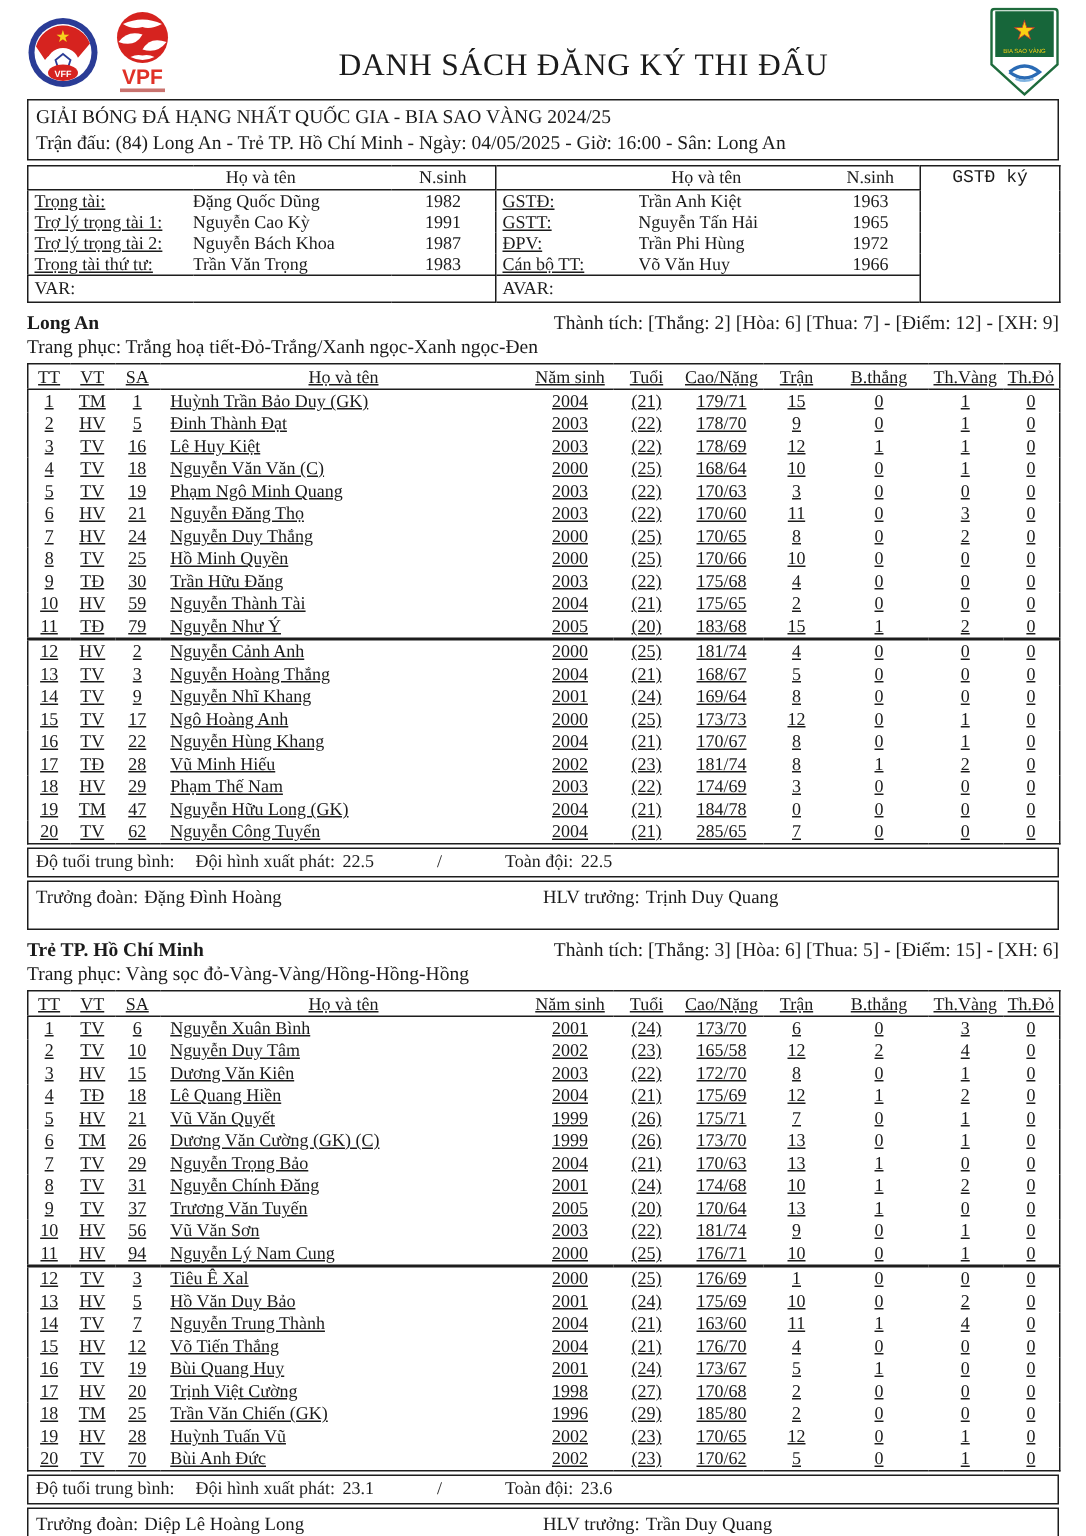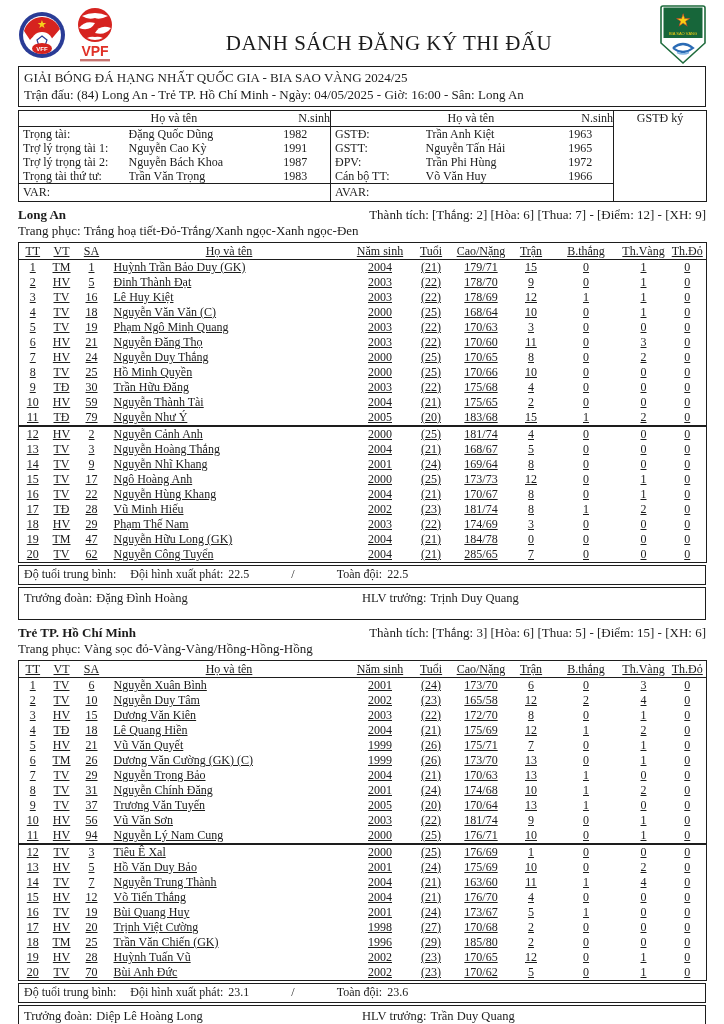--- a/index.html
+++ b/index.html
@@ -12,27 +12,27 @@
   
   .doc-header { display: flex; align-items: center; height: 58px; }
   .logo-group { display: flex; align-items: center; gap: 6px; }
   .doc-title { flex: 1; text-align: center; font-size: 21px; letter-spacing: .5px; padding-top: 16px; white-space: nowrap; }
   
   .comp-box { border: 1px solid #1d1d1d; margin-top: 2px; padding: 2px 5px 3px; }
   .comp-line { font-size: 13px; line-height: 17px; white-space: nowrap; }
   
   .officials { width: 100%; border-collapse: collapse; border: 1px solid #1d1d1d; table-layout: fixed; font-size: 12px; margin-top: 3px; }
   .officials td { padding: 0; overflow: hidden; white-space: nowrap; }
-  .officials .oh { height: 16px; border-bottom: 1px solid #1d1d1d; text-align: right; }
+  .officials .oh { height: 16px; border-bottom: 1px solid #1d1d1d; text-align: center; }
   .officials .oh-name { text-align: left; padding-left: 22px; }
-  .officials .ol { padding-left: 4px; height: 14px; line-height: 14px; }
+  .officials .ol { padding-left: 4px; height: 14px; line-height: 14px; text-decoration: underline; }
   .officials .on { height: 14px; line-height: 14px; }
   .officials .oy { text-align: center; height: 14px; line-height: 14px; }
   .officials .div-l { border-left: 1px solid #1d1d1d; }
-  .officials .sign-cell { border-left: 1px solid #1d1d1d; vertical-align: top; text-align: center; height: 16px; }
+  .officials .sign-cell { border-left: 1px solid #1d1d1d; vertical-align: top; text-align: center; height: 16px; font-family: Liberation Mono, monospace; }
   .officials .varrow { border-top: 1px solid #1d1d1d; height: 17px; line-height: 17px; padding-left: 4px; }
   
   .team-head { display: flex; justify-content: space-between; align-items: baseline; margin-top: 5px; }
   .team-name { font-weight: bold; font-size: 13px; }
   .team-record { font-size: 13px; }
   .team-kit { font-size: 13px; margin: 0 0 3px 0; }
   .roster { width: 100%; border-collapse: collapse; border: 1px solid #1d1d1d; table-layout: fixed; font-size: 12px; text-decoration: underline; }
   .roster th { font-weight: normal; height: 17px; padding: 0; border-bottom: 1px solid #1d1d1d; text-align: center; overflow: hidden; white-space: nowrap; }
   .roster td { height: 15px; line-height: 15px; padding: 0; text-align: center; overflow: hidden; white-space: nowrap; }
   .roster td.name-col { text-align: left; padding-left: 7px; }

